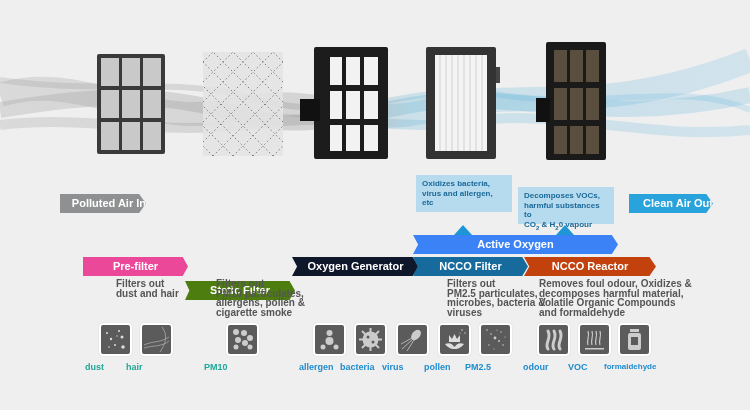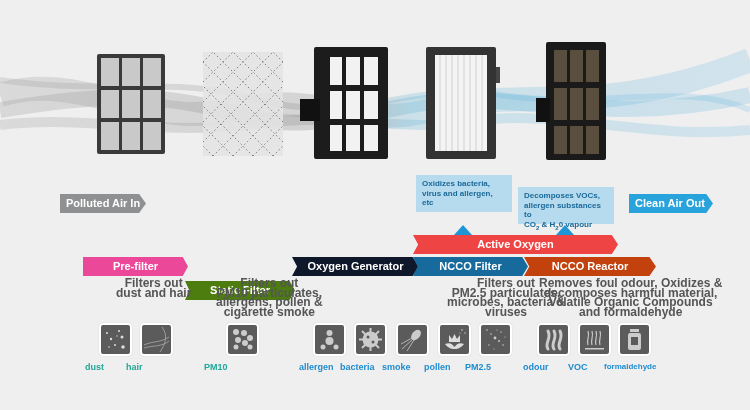--- a/index.html
+++ b/index.html
@@ -2,33 +2,33 @@
 <html><head>
 <meta charset="utf-8">
 <style>
   html,body{margin:0;padding:0;}
   body{width:750px;height:410px;background:#efefef;position:relative;overflow:hidden;font-family:"Liberation Sans",sans-serif;}
   
   #waves{position:absolute;left:0;top:0;width:750px;height:200px;}
   
   .filter{position:absolute;}
   
-  .tag{position:absolute;height:19px;line-height:19px;color:#fff;font-weight:bold;font-size:11px;padding-left:6px;}
+  .tag{position:absolute;height:19px;line-height:19px;color:#fff;font-weight:bold;font-size:11px;padding-left:6px;text-align:right;}
   .tag-grey{background:#8f9091;clip-path:polygon(0 0,92% 0,100% 50%,92% 100%,0 100%);}
   .tag-blue{background:#29a3dc;clip-path:polygon(0 0,92% 0,100% 50%,92% 100%,0 100%);}
   
   .info{position:absolute;background:#b6daee;color:#1a6a9a;font-family:"Liberation Sans Narrow","Liberation Sans",sans-serif;font-weight:bold;font-size:8px;line-height:9.5px;padding:4px 6px;box-sizing:border-box;}
   .info-tri{position:absolute;width:0;height:0;border-left:9px solid transparent;border-right:9px solid transparent;border-bottom:10px solid #1e96d5;}
   
   .chev{position:absolute;height:19px;line-height:19px;color:#fff;font-weight:bold;font-size:11px;text-align:center;}
   .chev-first{clip-path:polygon(0 0,95% 0,100% 50%,95% 100%,0 100%);}
   .chev-mid{clip-path:polygon(0 0,95% 0,100% 50%,95% 100%,0 100%,4% 50%);}
-  .active-oxy{position:absolute;height:19px;line-height:19px;color:#fff;font-weight:bold;font-size:11px;text-align:center;background:#ef4444;clip-path:polygon(0 0,97% 0,100% 50%,97% 100%,0 100%,2.5% 50%);}
-  
-  .desc{position:absolute;font-family:"Liberation Sans Narrow","Liberation Sans",sans-serif;font-weight:bold;font-size:12px;line-height:9.5px;color:#555;white-space:pre-line;text-align:center;}
+  .active-oxy{position:absolute;height:19px;line-height:19px;color:#fff;font-weight:bold;font-size:11px;text-align:center;background:#3b82f6;clip-path:polygon(0 0,97% 0,100% 50%,97% 100%,0 100%,2.5% 50%);}
+  
+  .desc{position:absolute;font-family:"Liberation Sans Narrow","Liberation Sans",sans-serif;font-weight:bold;font-size:10px;line-height:9.5px;color:#555;white-space:pre-line;}
   
   .icon-box{position:absolute;width:29px;height:29px;background:#5b5b5b;border:2px solid #fff;border-radius:4px;box-shadow:0 0 1px #bbb;}
   .icon-box svg{width:29px;height:29px;display:block;}
   .icon-label{position:absolute;width:60px;text-align:left;font-weight:bold;font-size:9px;font-family:"Liberation Sans Narrow","Liberation Sans",sans-serif;}
   .teal{color:#1fa89a;}
   .blue{color:#1e8ccf;}
 </style>
 </head>
 <body>
 
@@ -120,21 +120,21 @@
 
 <div class="tag tag-grey" style="left:60px;top:194px;width:80px;">Polluted Air In</div>
 <div class="tag tag-blue" style="left:629px;top:194px;width:78px;">Clean Air Out</div>
 
 <div class="info" style="left:416px;top:175px;width:96px;height:37px;white-space:pre-line;">Oxidizes bacteria,
 virus and allergen, etc</div>
 <div class="info-tri" style="left:454px;top:225px;"></div>
 
 <div class="info" style="left:518px;top:187px;width:96px;height:37px;">
   <div>Decomposes VOCs,</div>
-  <div>allergen substances to</div>
+  <div>harmful substances to</div>
   <div><span>CO</span><sub style="font-size:6px">2</sub><span> &amp; H</span><sub style="font-size:6px">2</sub><span>0 vapour</span></div>
 </div>
 <div class="info-tri" style="left:556px;top:225px;"></div>
 
 <div class="active-oxy" style="left:413px;top:235px;width:205px;">Active Oxygen</div>
 
 <div class="chev chev-first" style="left:83px;top:257px;width:105px;background:#ec4899;">Pre-filter</div>
 <div class="chev chev-mid" style="left:185px;top:257px;width:110px;background:#4d7c0f;margin-top:24px;">Static Filter</div>
 <div class="chev chev-mid" style="left:292px;top:257px;width:127px;background:#0f172a;">Oxygen Generator</div>
 <div class="chev chev-mid" style="left:413px;top:257px;width:115px;background:#166a9c;">NCCO Filter</div>
@@ -277,18 +277,18 @@
       <rect x="8" y="8" width="13" height="17" rx="2" fill="#ccc"></rect>
       <rect x="11" y="12" width="7" height="8" fill="#5b5b5b"></rect>
     </svg>
 </div>
 
 <div class="icon-label teal" style="left:85px;top:362px;">dust</div>
 <div class="icon-label teal" style="left:126px;top:362px;">hair</div>
 <div class="icon-label teal" style="left:204px;top:362px;">PM10</div>
 <div class="icon-label blue" style="left:299px;top:362px;">allergen</div>
 <div class="icon-label blue" style="left:340px;top:362px;">bacteria</div>
-<div class="icon-label blue" style="left:382px;top:362px;">smoke</div>
+<div class="icon-label blue" style="left:382px;top:362px;">virus</div>
 <div class="icon-label blue" style="left:424px;top:362px;">pollen</div>
 <div class="icon-label blue" style="left:465px;top:362px;">PM2.5</div>
 <div class="icon-label blue" style="left:523px;top:362px;">odour</div>
 <div class="icon-label blue" style="left:568px;top:362px;">VOC</div>
 <div class="icon-label blue" style="left:604px;top:362px;font-size:8px;">formaldehyde</div>
 
 </body></html>

